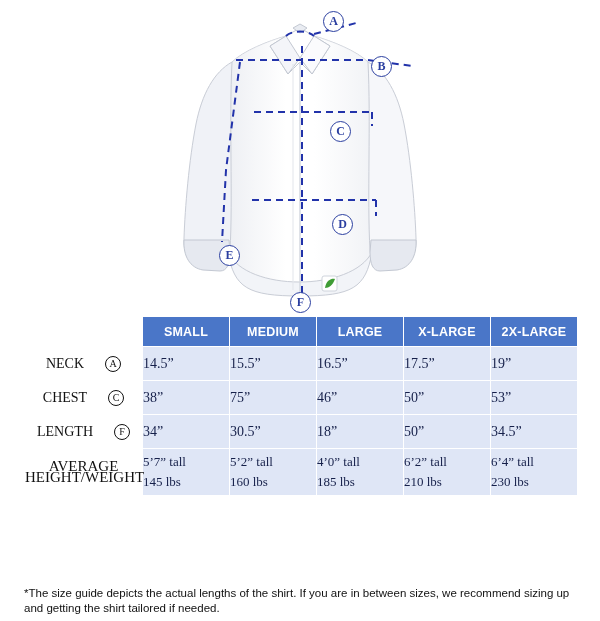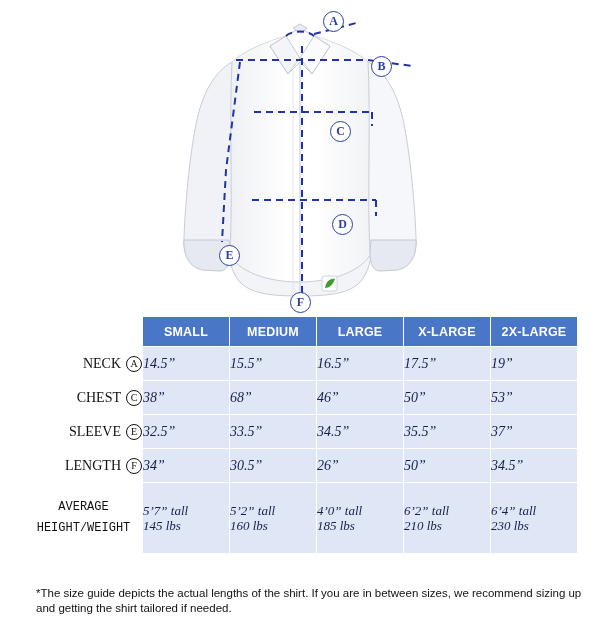--- a/index.html
+++ b/index.html
@@ -73,56 +73,55 @@
     font-family: "Liberation Serif", serif;
     border: 1px solid #ffffff;
     text-align: center;
   }
   tbody td.val {
     background: #dfe6f6;
     font-family: "Liberation Serif", serif;
     font-size: 14px;
     color: #16204a;
     border: 1px solid #ffffff;
-    font-style: italic;
   }
   tbody tr.avg td.rowhead {
-    font-family: Liberation Mono, monospace;
-    font-size: 12px;
-    line-height: 21px;
+    font-family: Liberation Serif, serif;
+    font-size: 15px;
+    line-height: 11px;
   }
   tbody tr.avg td.val {
     font-size: 13px;
-    line-height: 15px;
-    padding: 20px 0;
+    line-height: 20px;
+    padding: 3px 0;
     margin-top: 7px;
   }
   tbody tr.avg td { height: 40px; }
   .rowhead-inner {
     display: flex;
     align-items: center;
-    justify-content: flex-end;
-    gap: 5px;
+    justify-content: center;
+    gap: 21px;
   }
   .mark {
     display: inline-block;
     width: 16px; height: 16px;
     border: 1.3px solid #111111;
     border-radius: 50%;
     font-size: 10px;
     line-height: 13.5px;
     text-align: center;
     font-family: "Liberation Serif", serif;
   }
   .two-line { white-space: pre-line; }
 
   
   #footnote {
     position: absolute;
-    left: 36px; top: 586px;
+    left: 24px; top: 586px;
     width: 552px;
     font-size: 11.5px;
     line-height: 15px;
     color: #111111;
     font-family: "Liberation Sans", sans-serif;
   }
 </style>
 </head>
 <body>
 
@@ -245,51 +244,38 @@
 
 
         <tr>
           <td class="rowhead">
             <span class="rowhead-inner">
               <span>CHEST</span>
               <span class="mark">C</span>
             </span>
           </td>
           <td class="val">38”</td>
-          <td class="val">68”</td>
+          <td class="val">75”</td>
           <td class="val">46”</td>
           <td class="val">50”</td>
           <td class="val">53”</td>
         </tr>
 
 
-        <tr>
-          <td class="rowhead">
-            <span class="rowhead-inner">
-              <span>SLEEVE</span>
-              <span class="mark">E</span>
-            </span>
-          </td>
-          <td class="val">32.5”</td>
-          <td class="val">33.5”</td>
-          <td class="val">34.5”</td>
-          <td class="val">35.5”</td>
-          <td class="val">37”</td>
-        </tr>
 
         <tr>
           <td class="rowhead">
             <span class="rowhead-inner">
               <span>LENGTH</span>
               <span class="mark">F</span>
             </span>
           </td>
           <td class="val">34”</td>
           <td class="val">30.5”</td>
-          <td class="val">26”</td>
+          <td class="val">18”</td>
           <td class="val">50”</td>
           <td class="val">34.5”</td>
         </tr>
 
         <tr class="avg">
           <td class="rowhead two-line">AVERAGE
 HEIGHT/WEIGHT</td>
           <td class="val two-line">5’7” tall
 145 lbs</td>
           <td class="val two-line">5’2” tall

